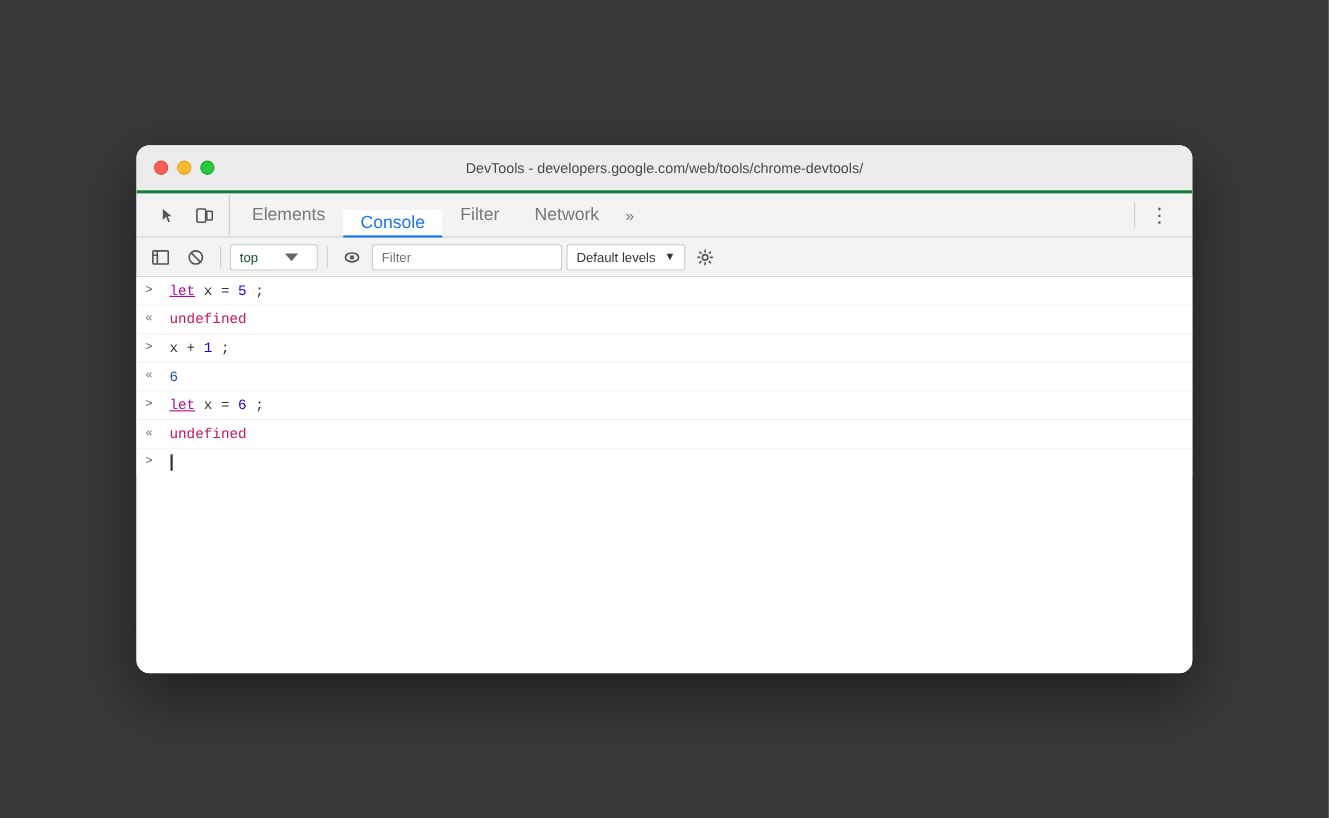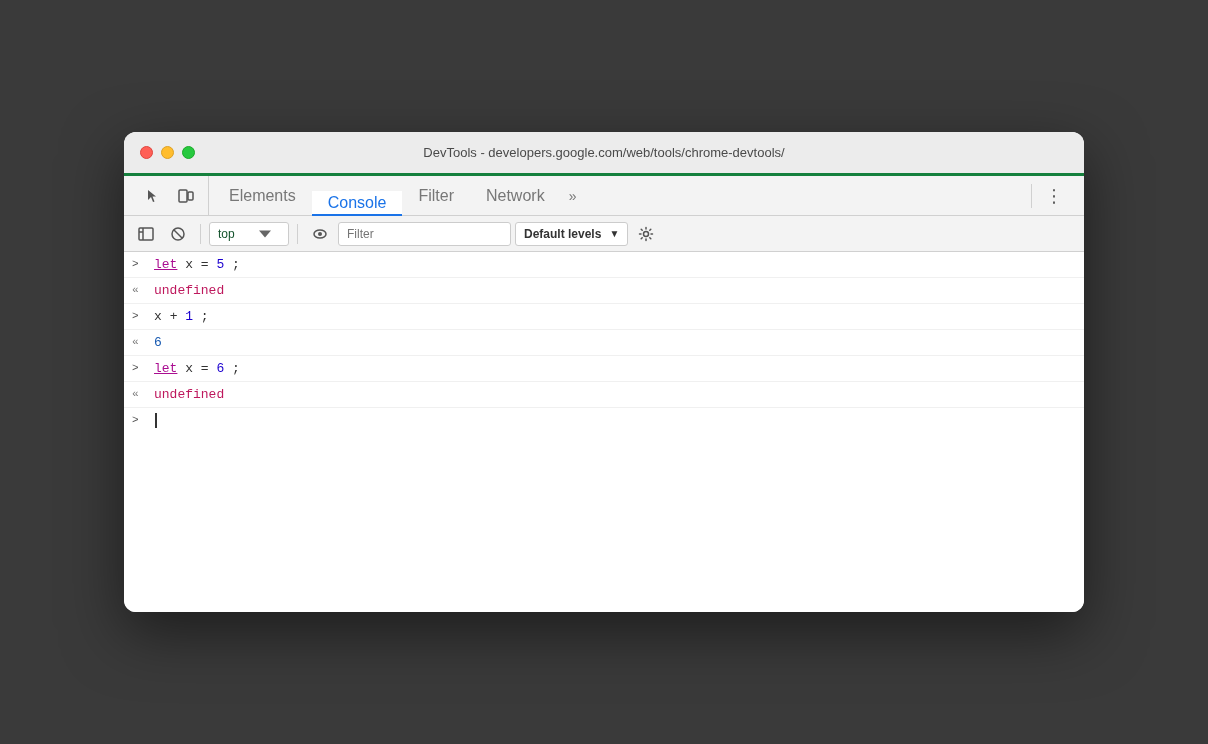--- a/index.html
+++ b/index.html
@@ -217,21 +217,20 @@
       height: 24px;
       padding: 0 8px;
       background: white;
       border: 1px solid #ccc;
       border-radius: 3px;
       font-size: 12px;
       color: #333;
       cursor: pointer;
       gap: 4px;
       white-space: nowrap;
-      font-weight: bold;
     }
 
     .gear-btn {
       width: 28px;
       height: 26px;
       display: flex;
       align-items: center;
       justify-content: center;
       cursor: pointer;
       color: #555;

